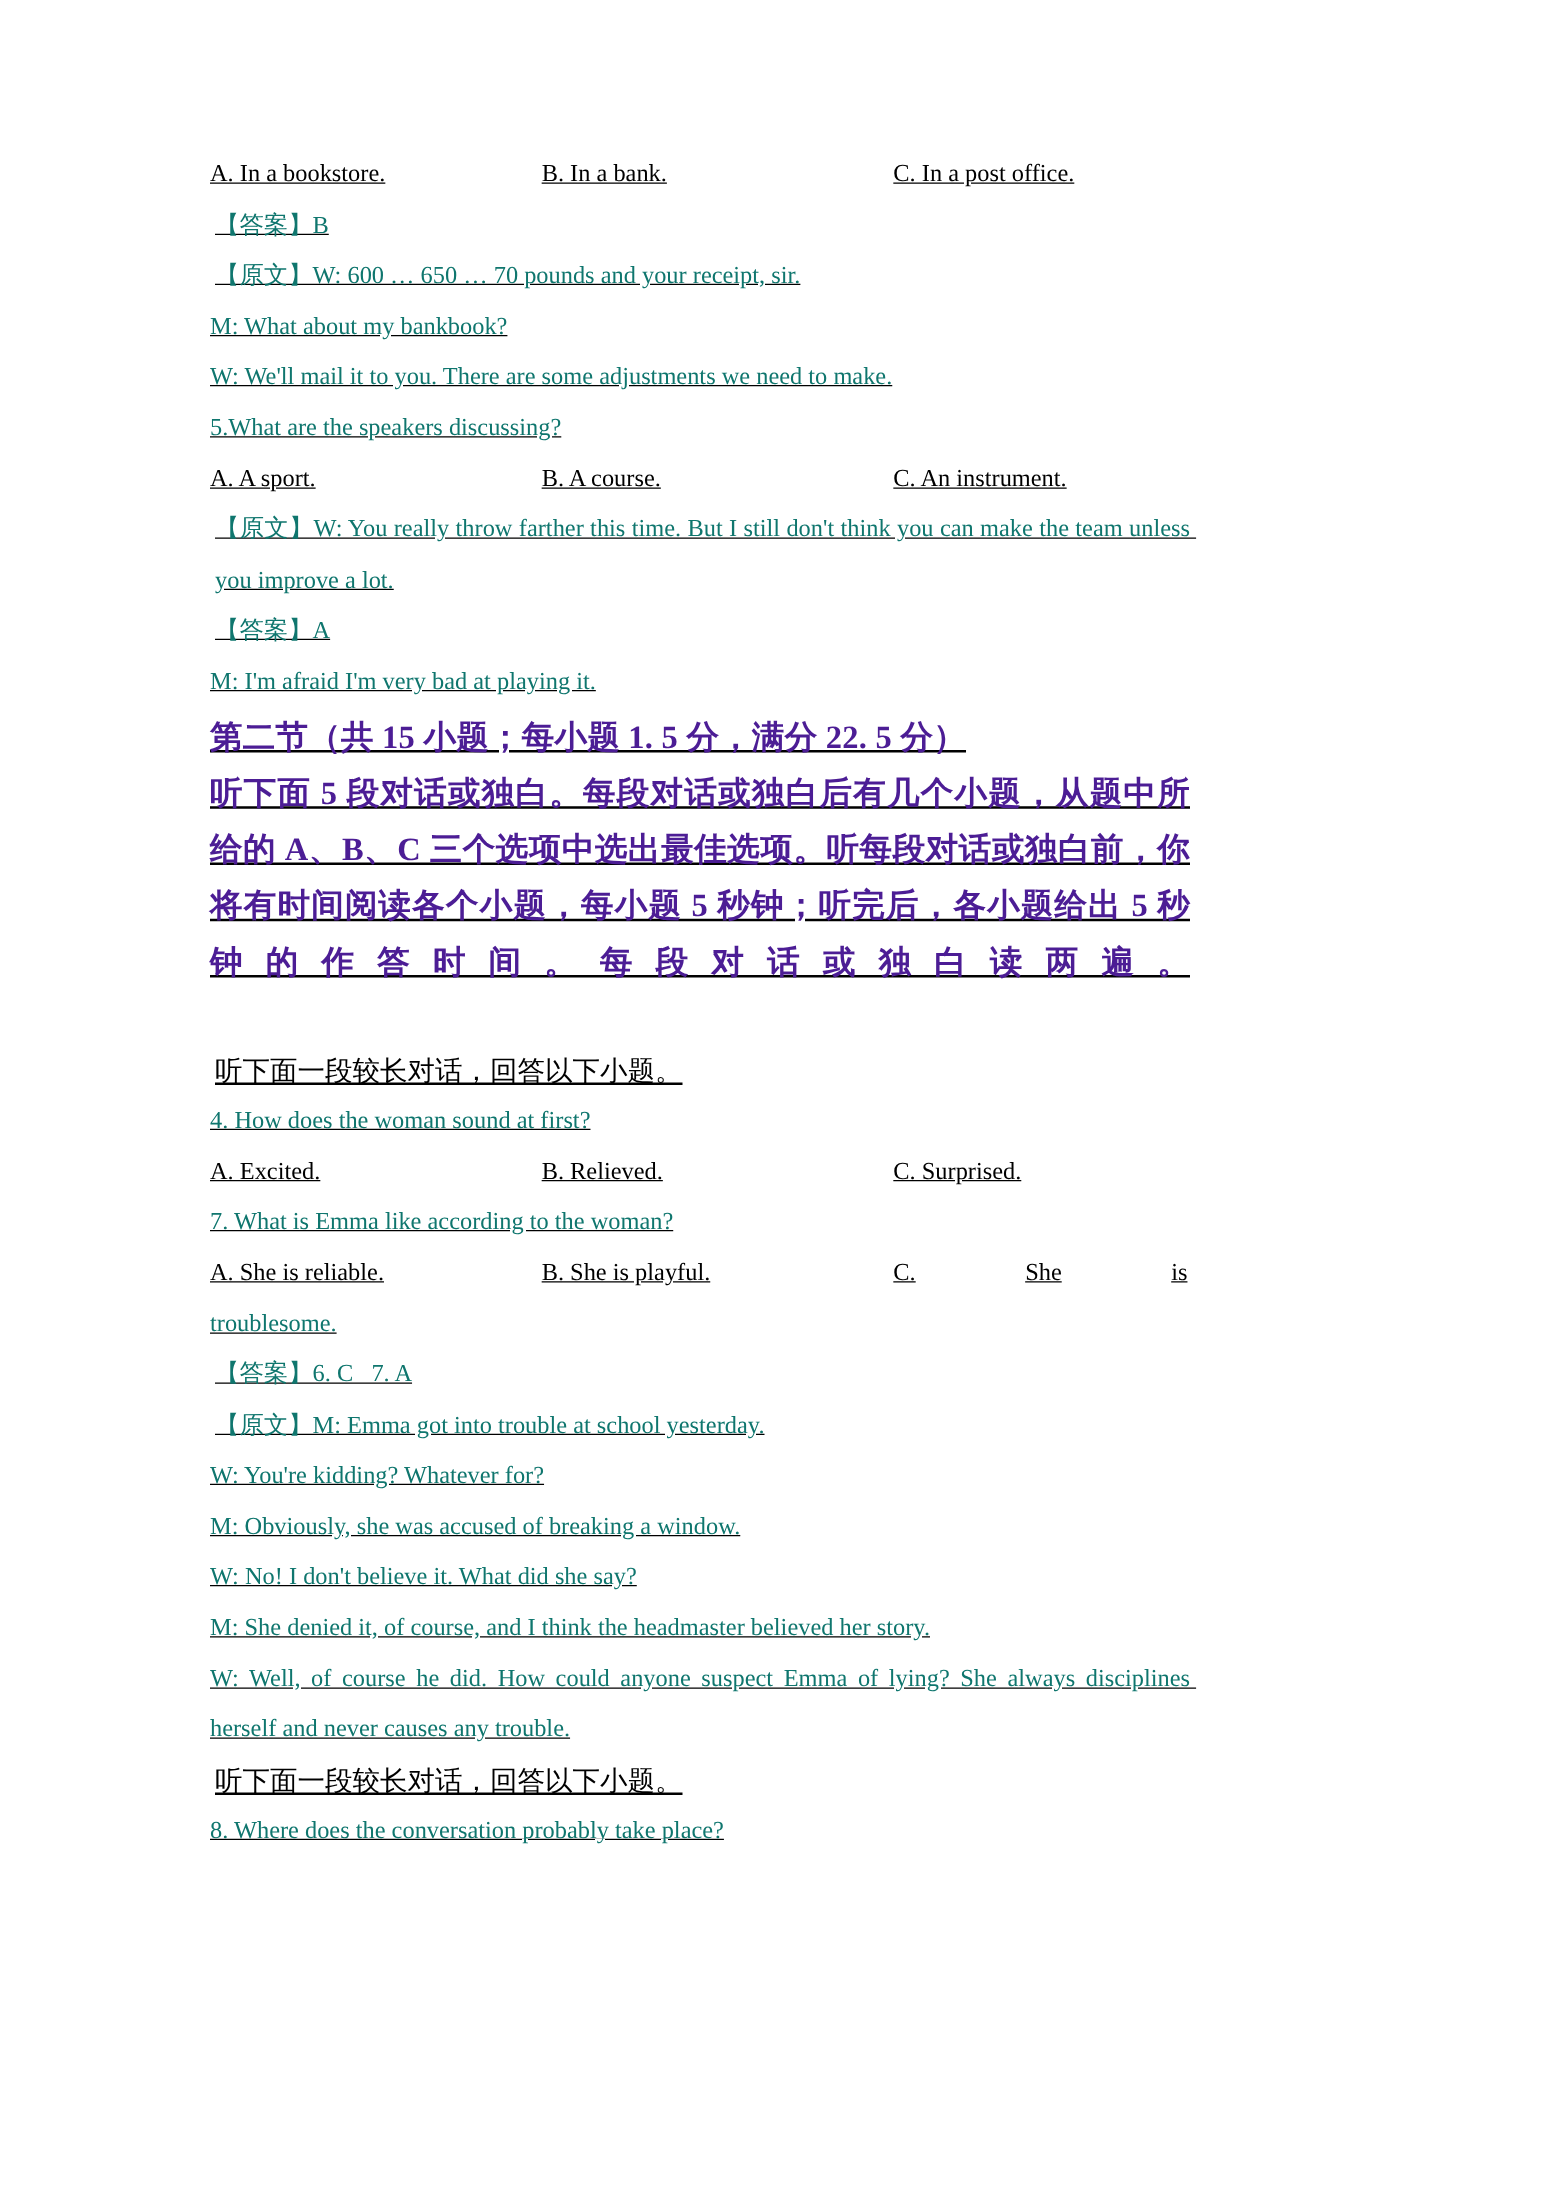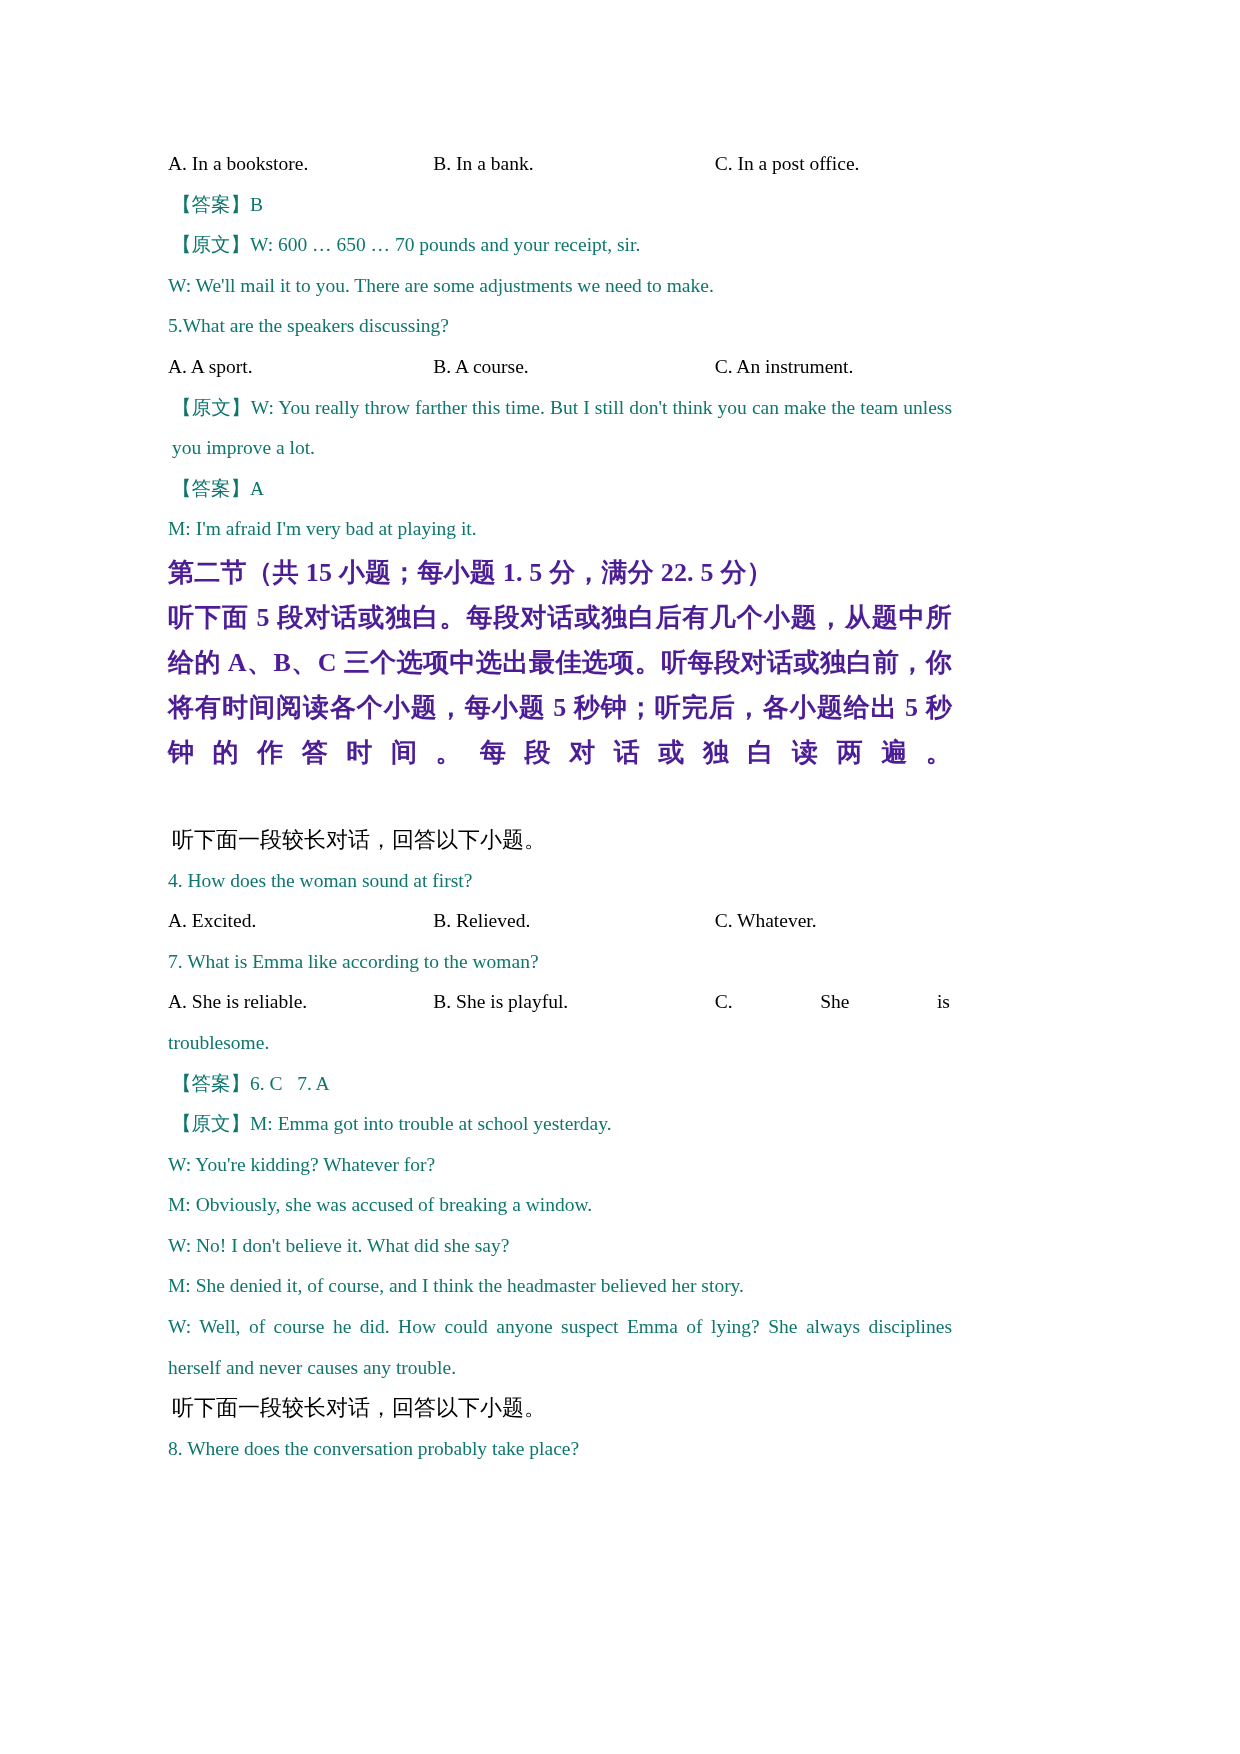--- a/index.html
+++ b/index.html
@@ -13,22 +13,23 @@
     width: 1240px;
     height: 1754px;
     margin: 0 auto;
     background: #ffffff;
     box-sizing: border-box;
     overflow: hidden;
   }
   .content {
     position: absolute;
     left: 168px;
-    top: 144px;
+    top: 120px;
     width: 784px;
+    text-decoration: underline;
   }
   
   .line {
     font-family: "Liberation Serif", "DejaVu Serif", serif;
     font-size: 19.5px;
     line-height: 40.6px;
     color: #0f766e;
     text-align: justify;
     text-justify: inter-word;
     white-space: pre-wrap;
@@ -102,20 +103,21 @@
 
     <div class="opt-row">
       <span class="opt a">A. In a bookstore.</span>
       <span class="opt b">B. In a bank.</span>
       <span class="opt c">C. In a post office.</span>
     </div>
 
     <p class="line tagline">【答案】B</p>
 
     <p class="line tagline">【原文】W: 600 … 650 … 70 pounds and your receipt, sir.</p>
+    <p class="line">M: What about my bankbook?</p>
     <p class="line">W: We'll mail it to you. There are some adjustments we need to make.</p>
 
     <p class="line">5.What are the speakers discussing?</p>
 
     <div class="opt-row">
       <span class="opt a">A. A sport.</span>
       <span class="opt b">B. A course.</span>
       <span class="opt c">C. An instrument.</span>
     </div>
 
@@ -127,21 +129,21 @@
 
     <p class="cn-bold cn-bold-block">听下面 5 段对话或独白。每段对话或独白后有几个小题，从题中所给的 A、B、C 三个选项中选出最佳选项。听每段对话或独白前，你将有时间阅读各个小题，每小题 5 秒钟；听完后，各小题给出 5 秒钟的作答时间。每段对话或独白读两遍。</p>
 
     <p class="cn-normal">听下面一段较长对话，回答以下小题。</p>
 
     <p class="line">4. How does the woman sound at first?</p>
 
     <div class="opt-row">
       <span class="opt a">A. Excited.</span>
       <span class="opt b">B. Relieved.</span>
-      <span class="opt c">C. Whatever.</span>
+      <span class="opt c">C. Surprised.</span>
     </div>
 
     <p class="line">7. What is Emma like according to the woman?</p>
 
     <div class="opt-row opt-row-just">
       <span class="opt a">A. She is reliable.</span>
       <span class="opt b">B. She is playful.</span>
       <span class="opt c">
         <span>C.</span>
         <span>She</span>

